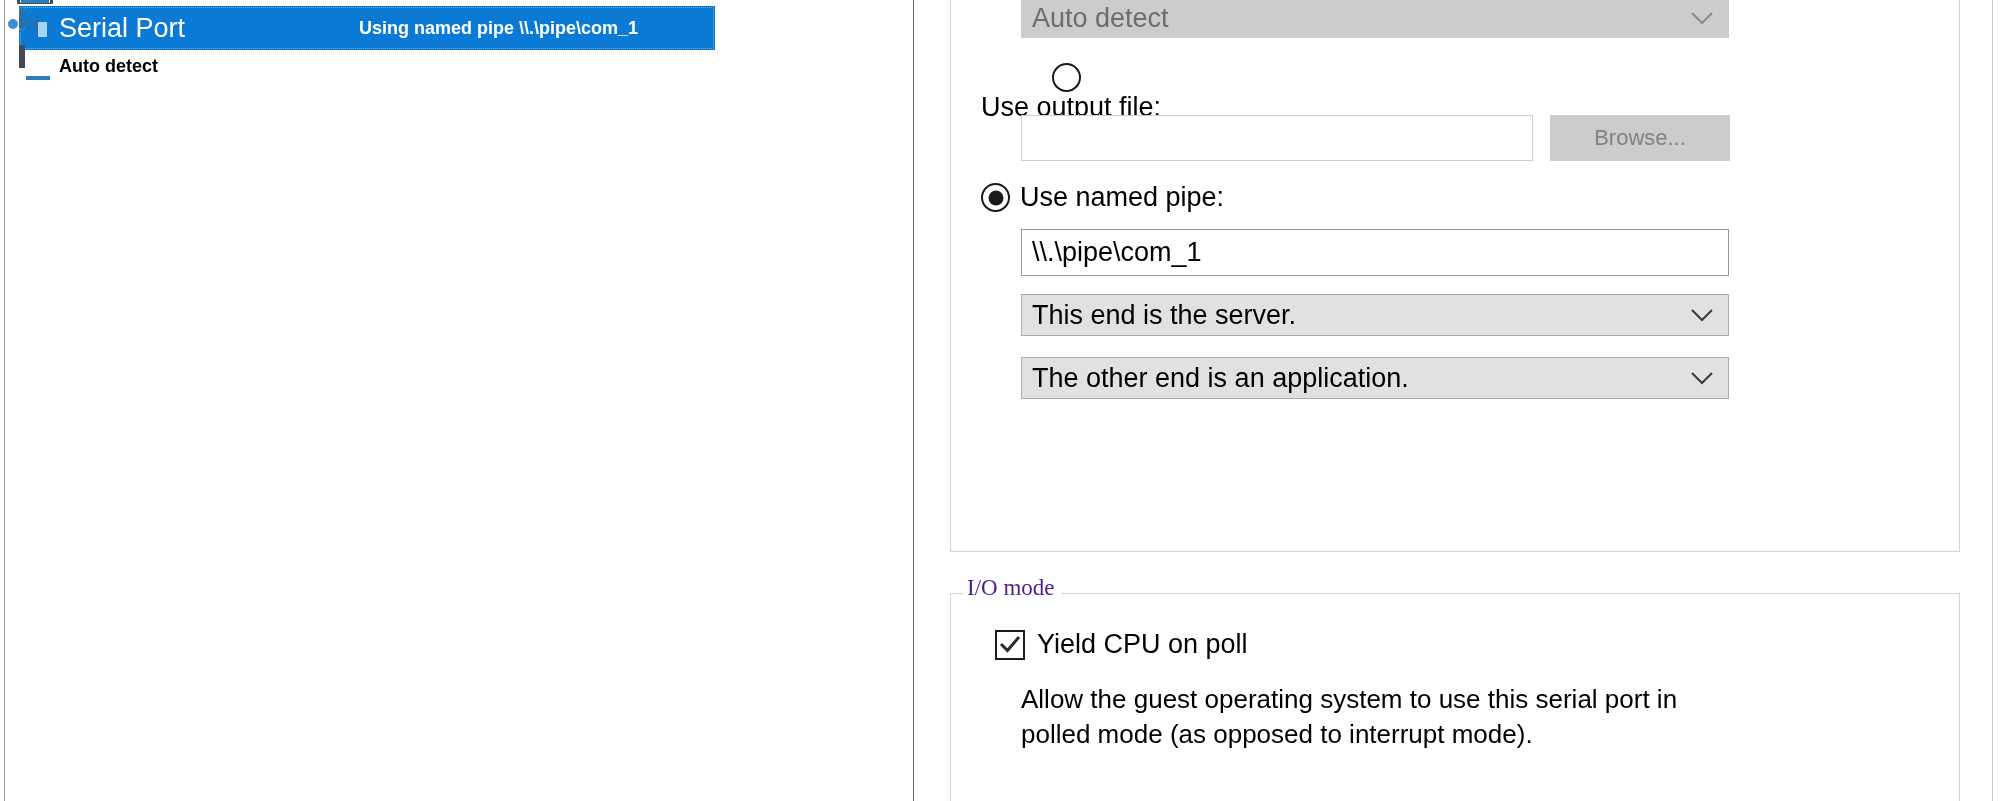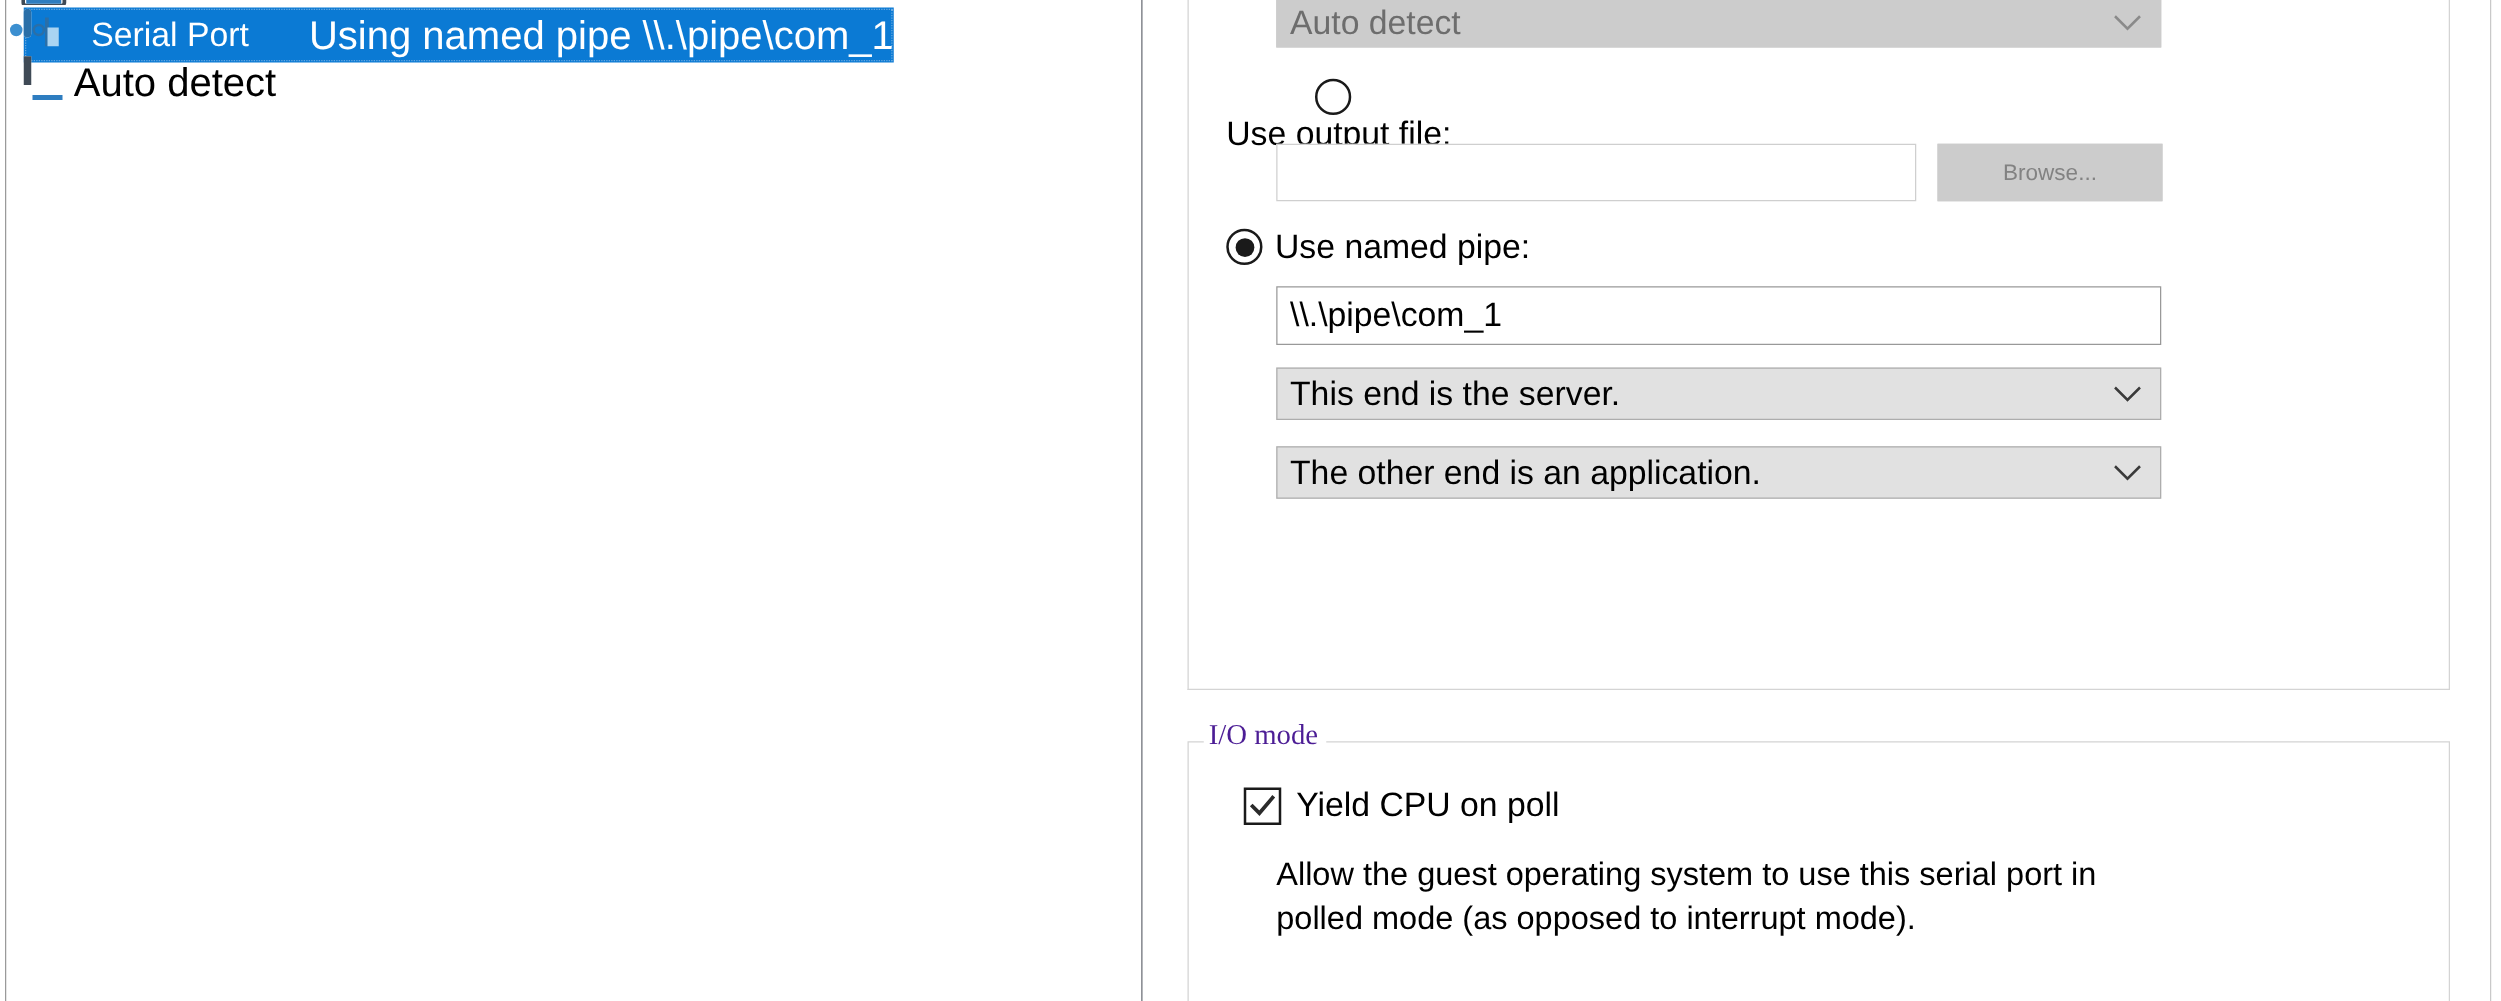--- a/index.html
+++ b/index.html
@@ -67,23 +67,24 @@
   }
   .dev-row .dev-label {
     font-size: 27px;
     color: #000000;
     white-space: nowrap;
     width: 300px;
   }
   .dev-row.selected .dev-label,
   .dev-row.selected .dev-summary { color: #ffffff; }
   .dev-row .dev-summary {
-    font-size: 32px;
-    color: #000000;
-    white-space: nowrap;
+    font-size: 18px;
+    color: #000000;
+    white-space: nowrap;
+    font-weight: bold;
   }
 
   
   .icon-serial {
     width: 34px; height: 34px;
     border: 3px solid #2a6fa8;
     border-radius: 7px;
     background: #ffffff;
     box-sizing: border-box;
     position: relative;
@@ -211,21 +212,21 @@
     border-color: #999999;
   }
 
   
   .pushbtn {
     position: absolute;
     box-sizing: border-box;
     background: #cccccc;
     border: 1px solid #cccccc;
     color: #828282;
-    font-size: 18px;
+    font-size: 22px;
     display: flex;
     align-items: center;
     justify-content: center;
   }
 
   
   .radio-row {
     position: absolute;
     display: flex;
     align-items: center;
@@ -281,21 +282,21 @@
 </head>
 <body>
 
 <div id="device-list-panel">
 
   <div class="partial-icon-row">
     <div class="shape"></div>
     <div class="bar"></div>
   </div>
 
-  <div class="dev-row selected" style="top:6px;gap:14px;">
+  <div class="dev-row selected" style="top:6px;">
     <span class="dev-icon">
       <span class="icon-serial">
         <span class="ring"></span>
         <span class="stem"></span>
         <span class="fill"></span>
         <span class="dot"></span>
       </span>
     </span>
     <span class="dev-label">Serial Port</span>
     <span class="dev-summary">Using named pipe \\.\pipe\com_1</span>

